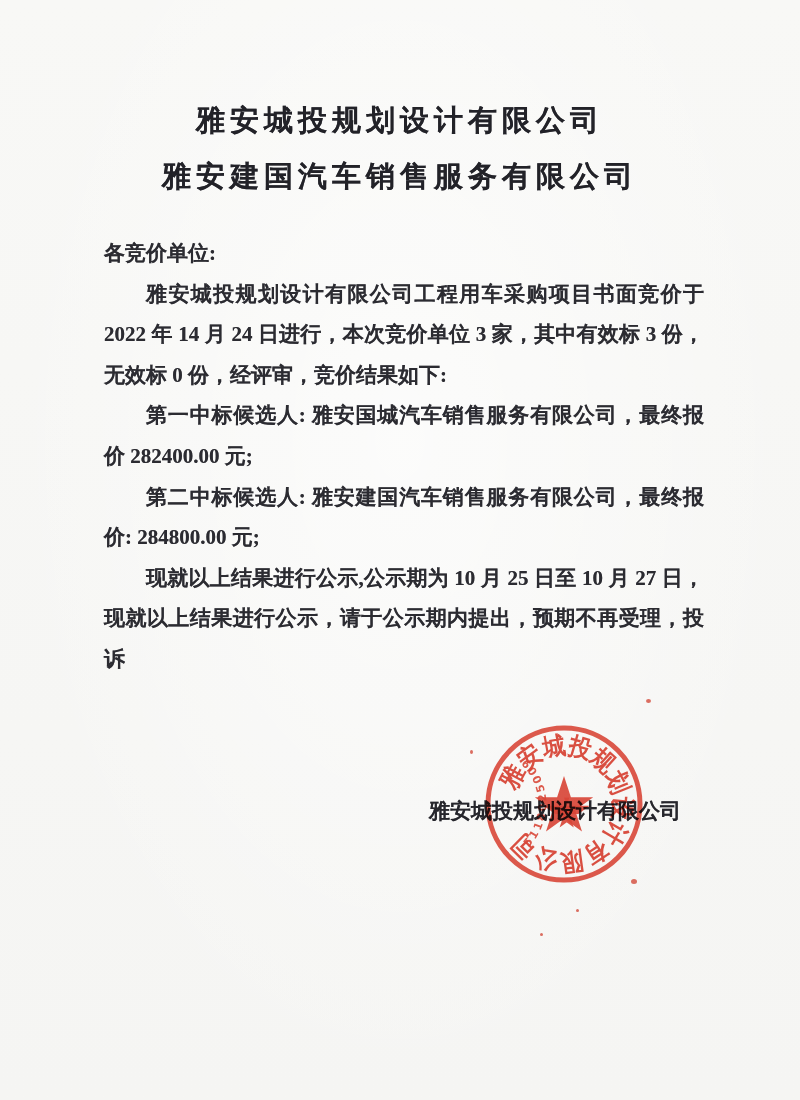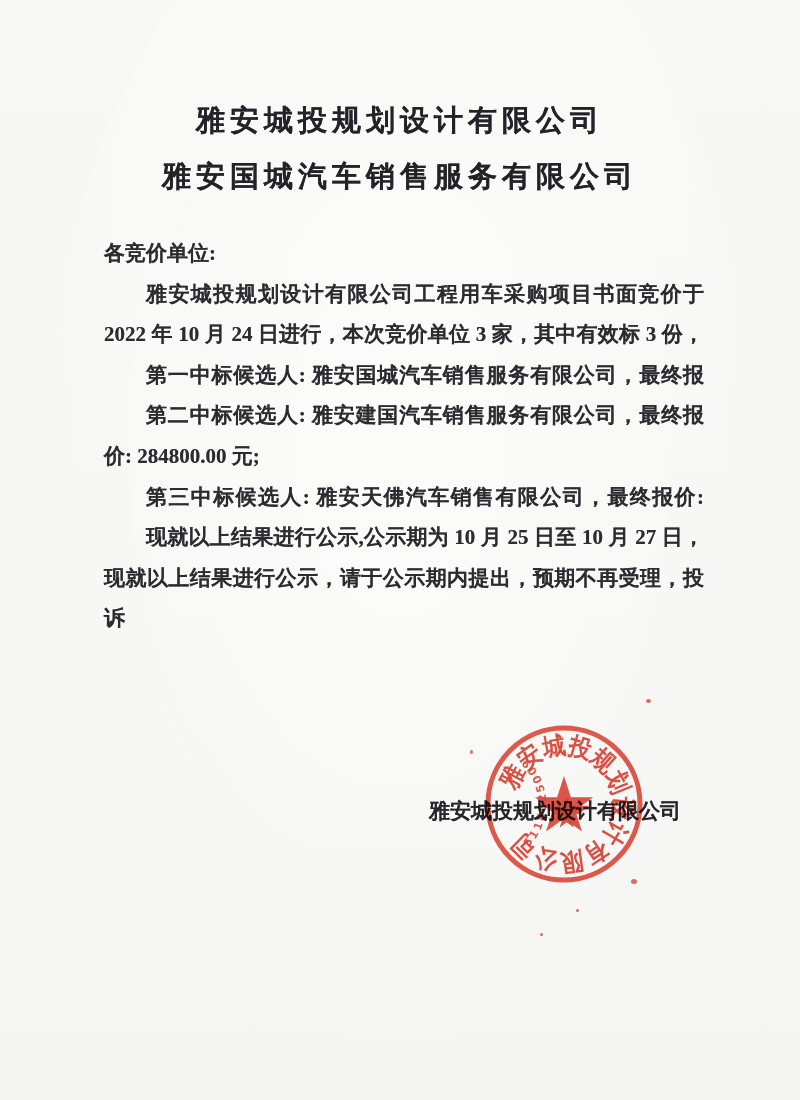--- a/index.html
+++ b/index.html
@@ -80,31 +80,32 @@
   .speck.s4 { left: 470px; top: 750px; width: 3px; height: 4px; }
   .speck.s5 { left: 540px; top: 933px; width: 3px; height: 3px; }
 </style>
 </head>
 <body>
 
 <div class="page">
 
   <div class="title-block">
     <div class="title-line">雅安城投规划设计有限公司</div>
-    <div class="title-line">雅安国城汽车销售服务有限公司</div>
+    <div class="title-line">雅安建国汽车销售服务有限公司</div>
   </div>
 
   <div class="body-block">
     <div class="line">各竞价单位:</div>
     <div class="line indent just">雅安城投规划设计有限公司工程用车采购项目书面竞价于</div>
-    <div class="line just">2022 年 10 月 24 日进行，本次竞价单位 3 家，其中有效标 3 份，</div>
+    <div class="line just">2022 年 14 月 24 日进行，本次竞价单位 3 家，其中有效标 3 份，</div>
+    <div class="line">无效标 0 份，经评审，竞价结果如下:</div>
     <div class="line indent just">第一中标候选人: 雅安国城汽车销售服务有限公司，最终报</div>
+    <div class="line">价 282400.00 元;</div>
     <div class="line indent just">第二中标候选人: 雅安建国汽车销售服务有限公司，最终报</div>
     <div class="line">价: 284800.00 元;</div>
-    <div class="line indent just">第三中标候选人: 雅安天佛汽车销售有限公司，最终报价:</div>
     <div class="line indent just">现就以上结果进行公示,公示期为 10 月 25 日至 10 月 27 日，</div>
     <div class="line just">现就以上结果进行公示，请于公示期内提出，预期不再受理，投诉</div>
   </div>
 
   <div class="signature-block">
     <div class="signature-line">雅安城投规划设计有限公司</div>
   </div>
 
   <svg class="seal" viewBox="0 0 170 170" xmlns="http://www.w3.org/2000/svg" aria-hidden="true">
     <defs>

